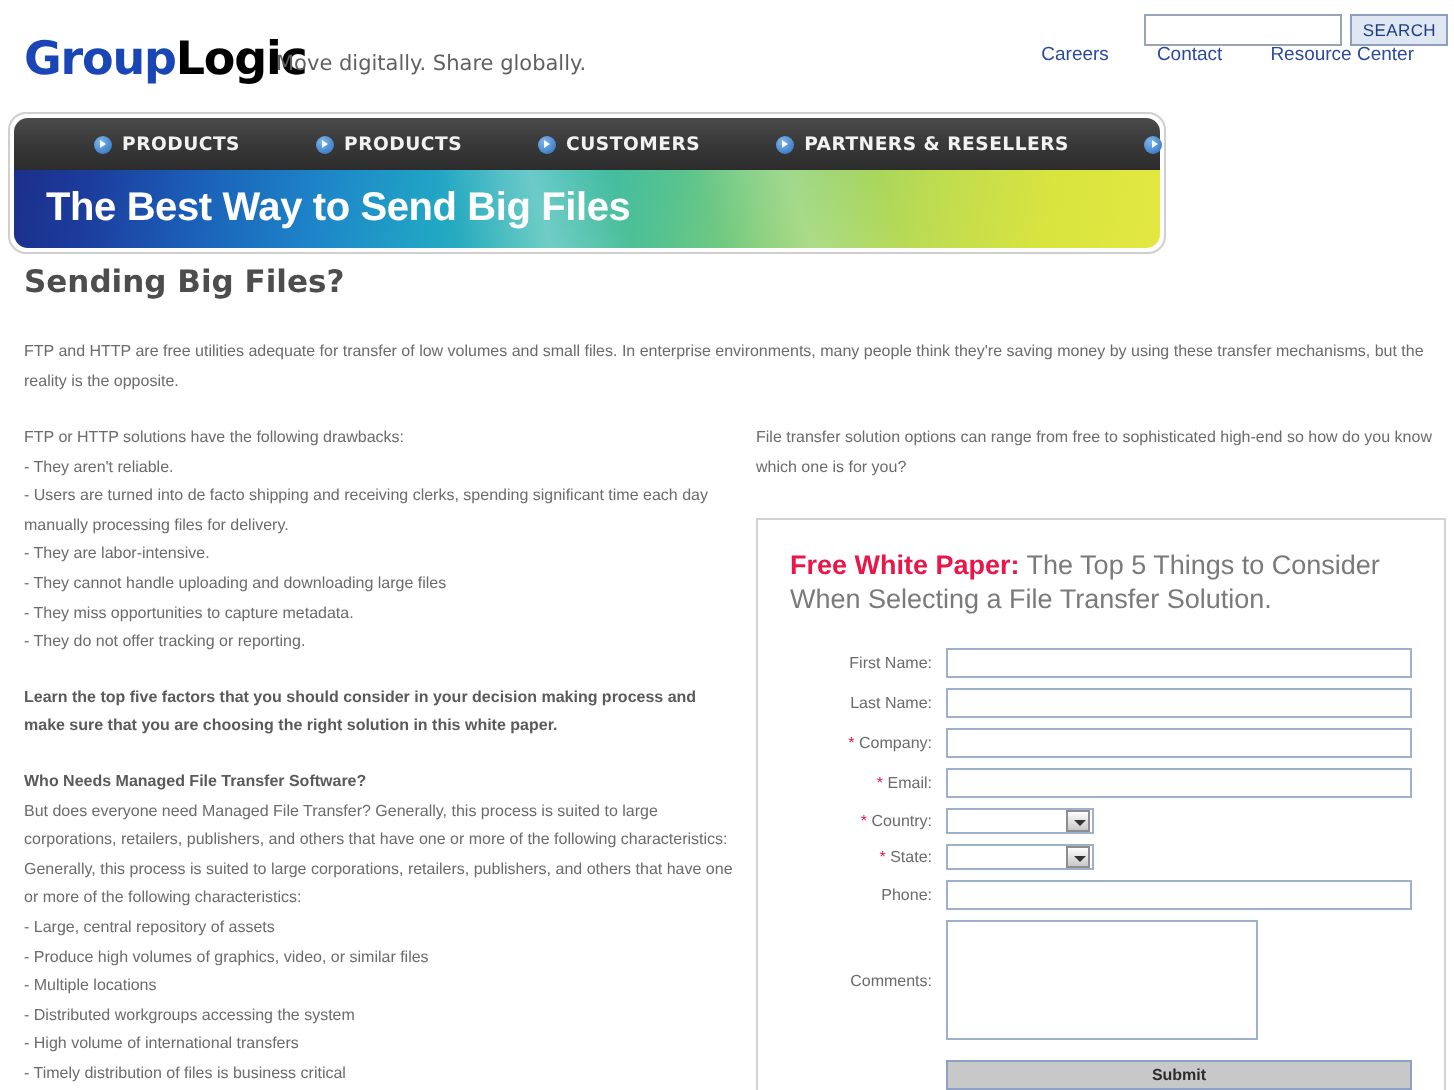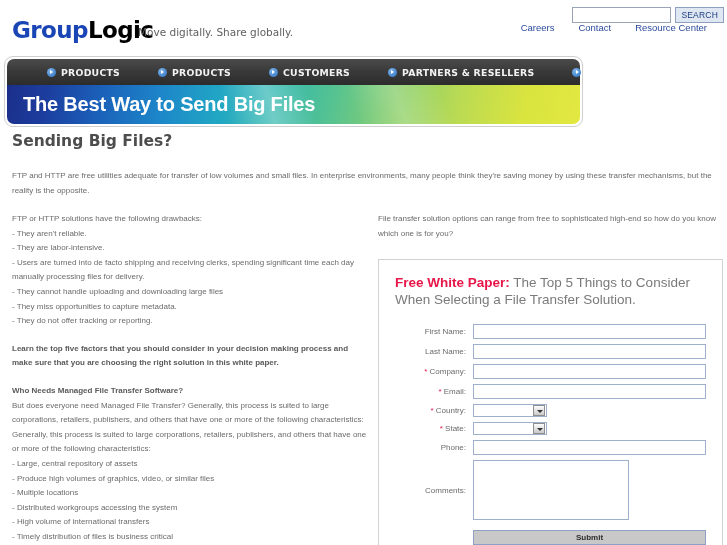--- a/index.html
+++ b/index.html
@@ -392,22 +392,22 @@
 
   <div class="content">
     <h1 class="page-title">Sending Big Files?</h1>
     <p class="intro">FTP and HTTP are free utilities adequate for transfer of low volumes and small files. In enterprise environments, many people think they're saving money by using these transfer mechanisms, but the reality is the opposite.</p>
 
     <div class="cols">
 
       <div class="col-left">
         <div class="body-text">FTP or HTTP solutions have the following drawbacks:</div>
         <div class="list-line">- They aren't reliable.</div>
+        <div class="list-line">- Users are turned into de facto shipping and receiving clerks, spending significant time each day manually processing files for delivery.</div>
         <div class="list-line">- They are labor-intensive.</div>
-        <div class="list-line">- Users are turned into de facto shipping and receiving clerks, spending significant time each day manually processing files for delivery.</div>
         <div class="list-line">- They cannot handle uploading and downloading large files</div>
         <div class="list-line">- They miss opportunities to capture metadata.</div>
         <div class="list-line">- They do not offer tracking or reporting.</div>
 
         <div class="spacer"></div>
 
         <div class="body-text bold">Learn the top five factors that you should consider in your decision making process and make sure that you are choosing the right solution in this white paper.</div>
 
         <div class="spacer"></div>
 

